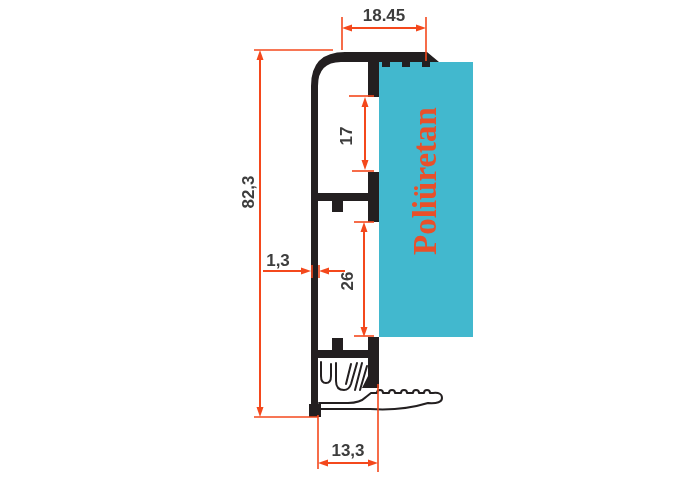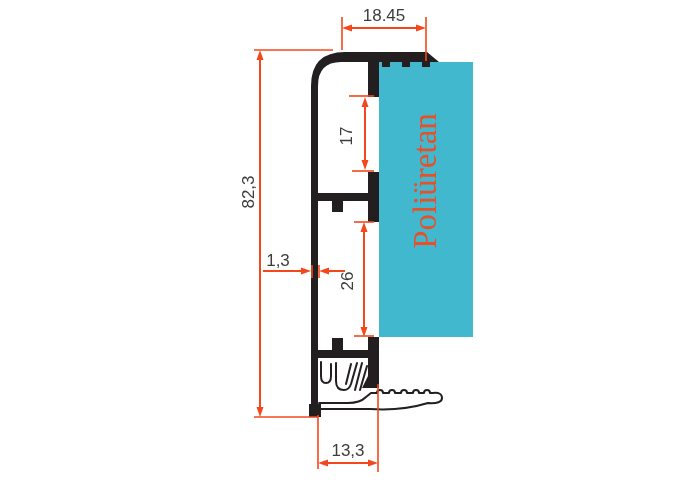--- a/index.html
+++ b/index.html
@@ -2,20 +2,21 @@
 <html style="--dim: #f4481c; --ink: #231f20; --dimtext: #3d3d3d; --bg: #ffffff;"><head>
 <meta charset="utf-8">
 <style>
   html,body{margin:0;padding:0;background:#fff;}
   #canvas{
     position:relative;
     width:671px;height:491px;
     background:var(--bg,#fff);
     overflow:hidden;
     font-family:"Liberation Sans",sans-serif;
+    font-weight:bold;
   }
   svg{position:absolute;left:0;top:0;}
   .profile{fill:var(--ink,#231f20);stroke:none;}
   .seal{fill:none;stroke:var(--ink,#231f20);stroke-width:2;stroke-linecap:round;stroke-linejoin:round;}
   .dim-line{stroke:var(--dim,#f4481c);stroke-width:2;fill:none;}
   .dim-thin{stroke:var(--dim,#f4481c);stroke-width:1.6;fill:none;}
   .dim-arrow{fill:var(--dim,#f4481c);stroke:none;}
   .dim-text{
     font-family:"Liberation Sans",sans-serif;
     font-size:17px;

